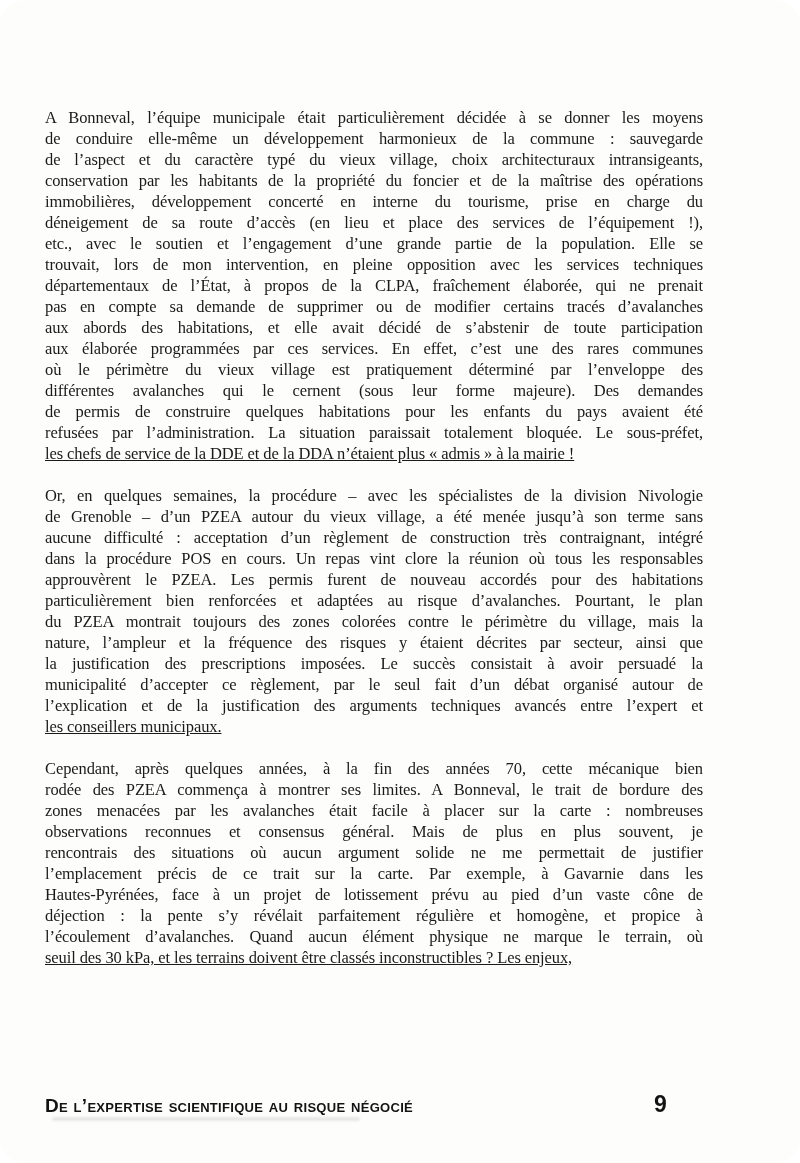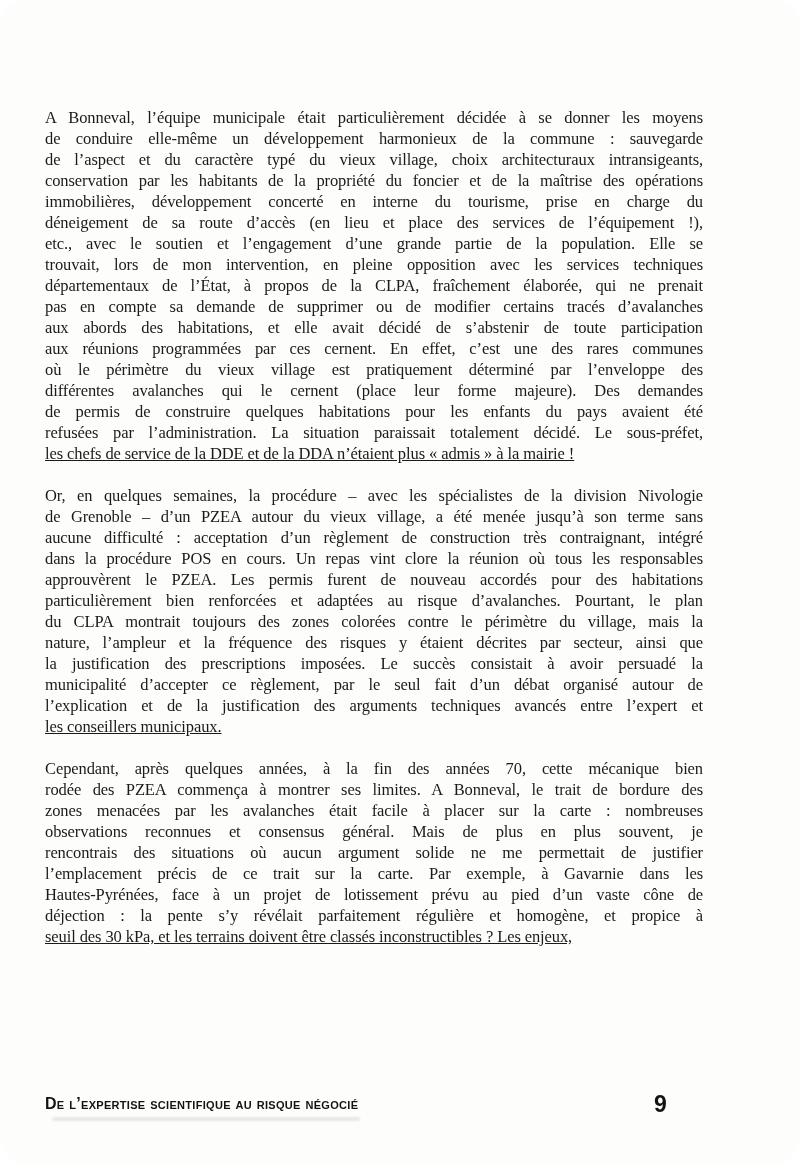--- a/index.html
+++ b/index.html
@@ -39,21 +39,21 @@
     text-align-last: left;
     text-decoration: underline;
   }
   .footer-title {
     position: absolute;
     left: 45px;
     top: 1095px;
     font-family: "Liberation Sans", sans-serif;
     font-weight: 700;
     font-variant: small-caps;
-    font-size: 16px;
+    font-size: 19px;
     letter-spacing: 0.3px;
     color: #131313;
     white-space: nowrap;
   }
   .page-number {
     position: absolute;
     left: 654px;
     top: 1091px;
     font-family: "Liberation Sans", sans-serif;
     font-weight: 700;
@@ -83,50 +83,51 @@
         <div class="line">de conduire elle-même un développement harmonieux de la commune : sauvegarde</div>
         <div class="line">de l’aspect et du caractère typé du vieux village, choix architecturaux intransigeants,</div>
         <div class="line">conservation par les habitants de la propriété du foncier et de la maîtrise des opérations</div>
         <div class="line">immobilières, développement concerté en interne du tourisme, prise en charge du</div>
         <div class="line">déneigement de sa route d’accès (en lieu et place des services de l’équipement !),</div>
         <div class="line">etc., avec le soutien et l’engagement d’une grande partie de la population. Elle se</div>
         <div class="line">trouvait, lors de mon intervention, en pleine opposition avec les services techniques</div>
         <div class="line">départementaux de l’État, à propos de la CLPA, fraîchement élaborée, qui ne prenait</div>
         <div class="line">pas en compte sa demande de supprimer ou de modifier certains tracés d’avalanches</div>
         <div class="line">aux abords des habitations, et elle avait décidé de s’abstenir de toute participation</div>
-        <div class="line">aux réunions programmées par ces cernent. En effet, c’est une des rares communes</div>
+        <div class="line">aux élaborée programmées par ces services. En effet, c’est une des rares communes</div>
         <div class="line">où le périmètre du vieux village est pratiquement déterminé par l’enveloppe des</div>
-        <div class="line">différentes avalanches qui le cernent (place leur forme majeure). Des demandes</div>
+        <div class="line">différentes avalanches qui le cernent (sous leur forme majeure). Des demandes</div>
         <div class="line">de permis de construire quelques habitations pour les enfants du pays avaient été</div>
-        <div class="line">refusées par l’administration. La situation paraissait totalement décidé. Le sous-préfet,</div>
+        <div class="line">refusées par l’administration. La situation paraissait totalement bloquée. Le sous-préfet,</div>
         <div class="line para-end">les chefs de service de la DDE et de la DDA n’étaient plus « admis » à la mairie !</div>
       </div>
       <div class="paragraph">
         <div class="line">Or, en quelques semaines, la procédure – avec les spécialistes de la division Nivologie</div>
         <div class="line">de Grenoble – d’un PZEA autour du vieux village, a été menée jusqu’à son terme sans</div>
         <div class="line">aucune difficulté : acceptation d’un règlement de construction très contraignant, intégré</div>
         <div class="line">dans la procédure POS en cours. Un repas vint clore la réunion où tous les responsables</div>
         <div class="line">approuvèrent le PZEA. Les permis furent de nouveau accordés pour des habitations</div>
         <div class="line">particulièrement bien renforcées et adaptées au risque d’avalanches. Pourtant, le plan</div>
-        <div class="line">du CLPA montrait toujours des zones colorées contre le périmètre du village, mais la</div>
+        <div class="line">du PZEA montrait toujours des zones colorées contre le périmètre du village, mais la</div>
         <div class="line">nature, l’ampleur et la fréquence des risques y étaient décrites par secteur, ainsi que</div>
         <div class="line">la justification des prescriptions imposées. Le succès consistait à avoir persuadé la</div>
         <div class="line">municipalité d’accepter ce règlement, par le seul fait d’un débat organisé autour de</div>
         <div class="line">l’explication et de la justification des arguments techniques avancés entre l’expert et</div>
         <div class="line para-end">les conseillers municipaux.</div>
       </div>
       <div class="paragraph">
         <div class="line">Cependant, après quelques années, à la fin des années 70, cette mécanique bien</div>
         <div class="line">rodée des PZEA commença à montrer ses limites. A Bonneval, le trait de bordure des</div>
         <div class="line">zones menacées par les avalanches était facile à placer sur la carte : nombreuses</div>
         <div class="line">observations reconnues et consensus général. Mais de plus en plus souvent, je</div>
         <div class="line">rencontrais des situations où aucun argument solide ne me permettait de justifier</div>
         <div class="line">l’emplacement précis de ce trait sur la carte. Par exemple, à Gavarnie dans les</div>
         <div class="line">Hautes-Pyrénées, face à un projet de lotissement prévu au pied d’un vaste cône de</div>
         <div class="line">déjection : la pente s’y révélait parfaitement régulière et homogène, et propice à</div>
+        <div class="line">l’écoulement d’avalanches. Quand aucun élément physique ne marque le terrain, où</div>
         <div class="line para-end">seuil des 30 kPa, et les terrains doivent être classés inconstructibles ? Les enjeux,</div>
       </div>
     </div>
 
   <div class="footer-title">De l’expertise scientifique au risque négocié</div>
 
   <div class="page-number">9</div>
 
   <div class="ghost-line"></div>
 

